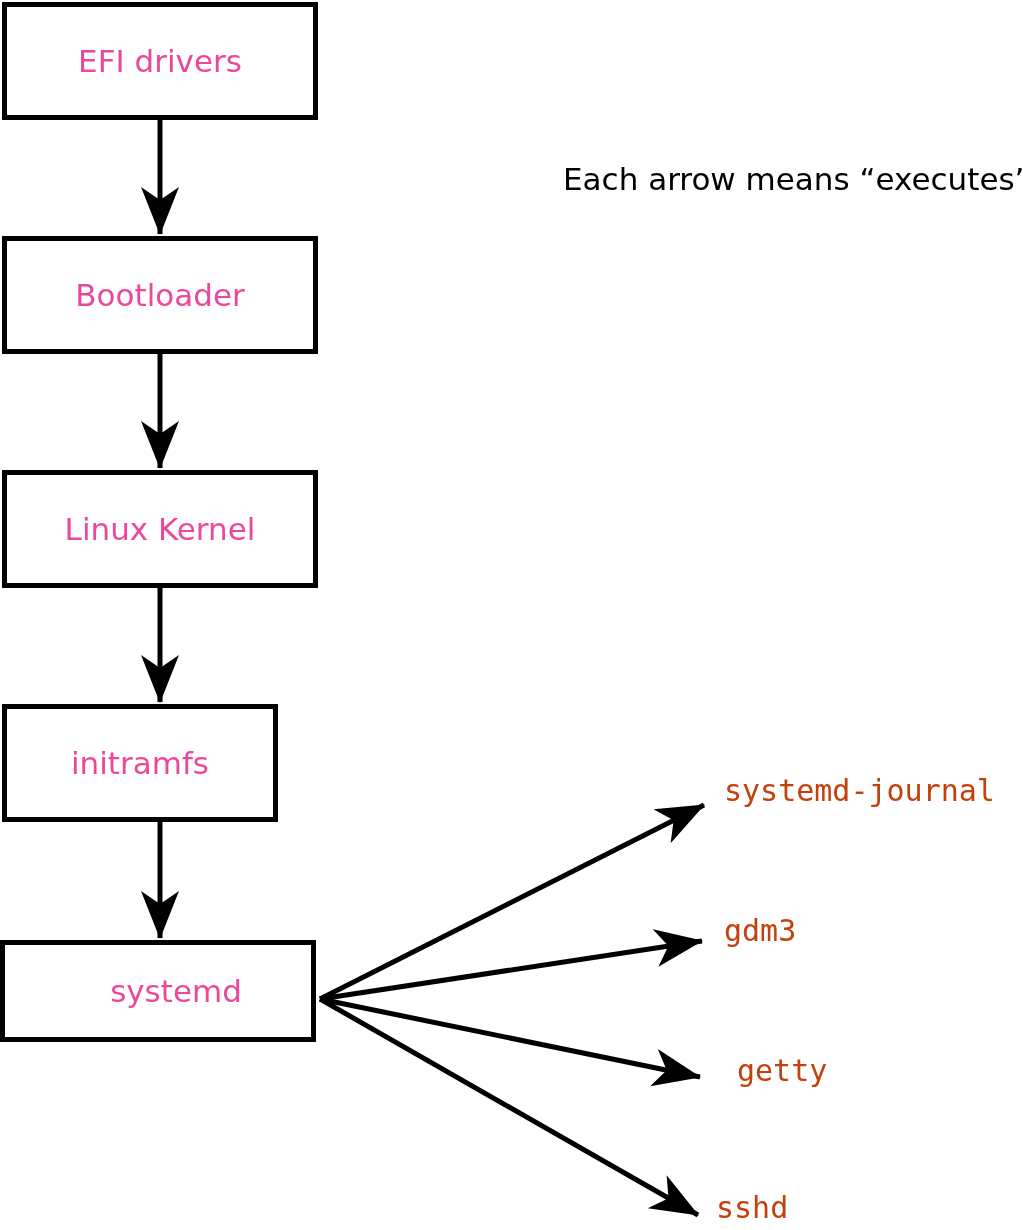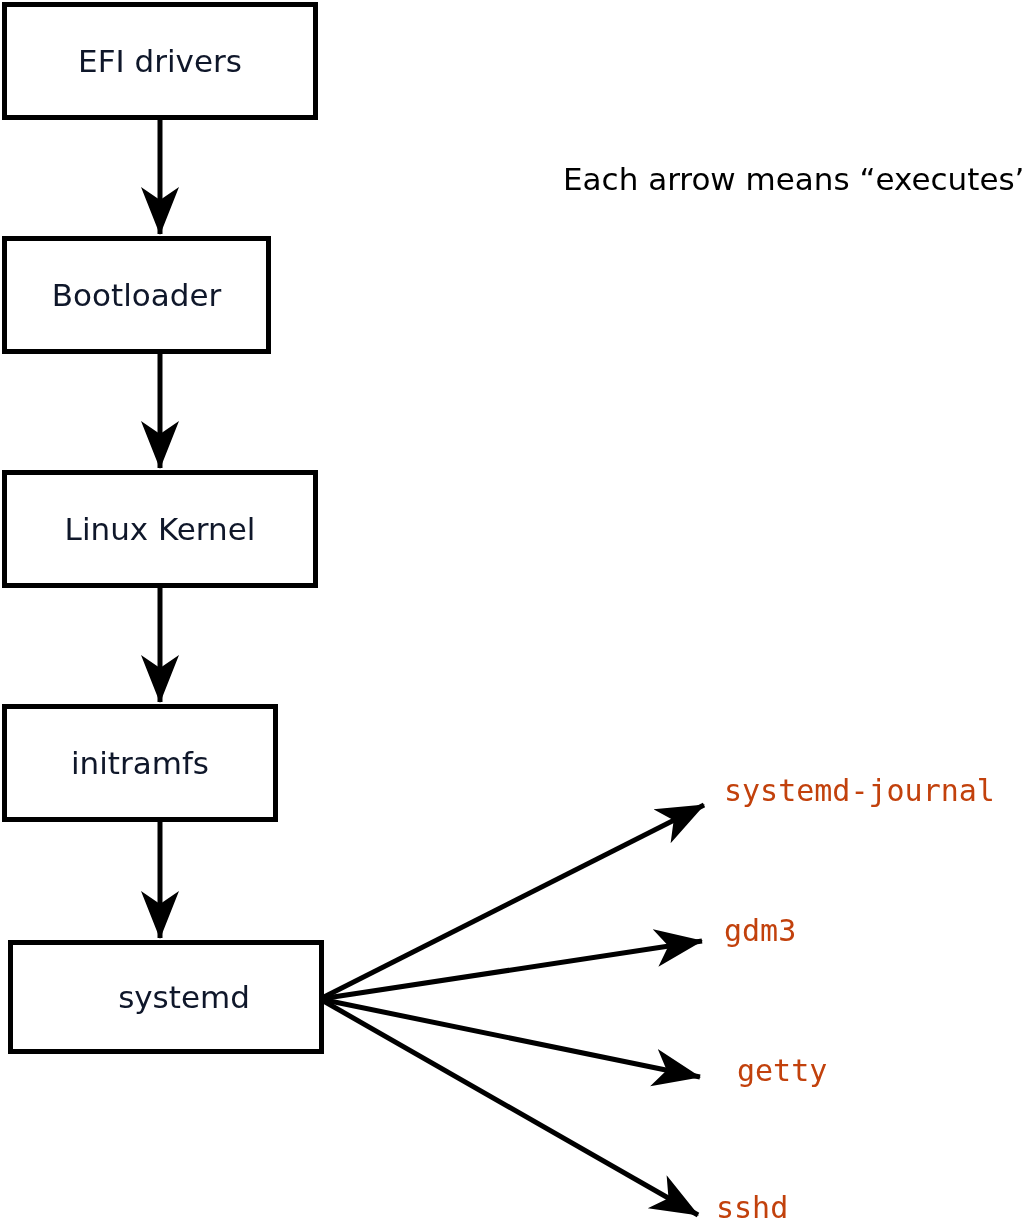--- a/index.html
+++ b/index.html
@@ -35,21 +35,21 @@
     background: #ffffff;
     border: 5px solid #000000;
     display: flex;
     align-items: center;
     justify-content: center;
   }
   .node-label {
     font-family: "DejaVu Sans", sans-serif;
     font-size: 31px;
     line-height: 1;
-    color: #0f172a;
+    color: #ec4899;
     white-space: nowrap;
   }
   .leaf-label {
     position: absolute;
     font-family: "DejaVu Sans Mono", monospace;
     font-size: 30px;
     line-height: 1;
     color: #c2410c;
     white-space: nowrap;
   }
@@ -85,30 +85,30 @@
         <line x1="320" y1="999" x2="702" y2="941" stroke="#000000" stroke-width="5" marker-end="url(#barb-arrow)"></line>
         <line x1="320" y1="999" x2="700" y2="1077" stroke="#000000" stroke-width="5" marker-end="url(#barb-arrow)"></line>
         <line x1="320" y1="999" x2="698" y2="1215" stroke="#000000" stroke-width="5" marker-end="url(#barb-arrow)"></line>
       </g>
   </svg>
 
   <div id="node-boxes">
       <div class="node-box" style="left: 2px; top: 2px; width: 316px; height: 118px;">
         <span class="node-label">EFI drivers</span>
       </div>
-      <div class="node-box" style="left: 2px; top: 236px; width: 269px; height: 118px;">
+      <div class="node-box" style="left: 2px; top: 236px; width: 316px; height: 118px;">
         <span class="node-label">Bootloader</span>
       </div>
       <div class="node-box" style="left: 2px; top: 470px; width: 316px; height: 118px;">
         <span class="node-label">Linux Kernel</span>
       </div>
       <div class="node-box" style="left: 2px; top: 704px; width: 276px; height: 118px;">
         <span class="node-label">initramfs</span>
       </div>
-      <div class="node-box" style="left: 8px; top: 940px; width: 316px; height: 114px; padding-left: 36px;">
+      <div class="node-box" style="left: 0; top: 940px; width: 316px; height: 102px; padding-left: 36px;">
         <span class="node-label">systemd</span>
       </div>
     </div>
 
   <div id="leaf-labels">
       <div class="leaf-label" style="left: 724px; top: 776px;">systemd-journal</div>
       <div class="leaf-label" style="left: 724px; top: 916px;">gdm3</div>
       <div class="leaf-label" style="left: 724px; top: 1056px; margin-left: 13px;">getty</div>
       <div class="leaf-label" style="left: 716px; top: 1193px;">sshd</div>
     </div>

